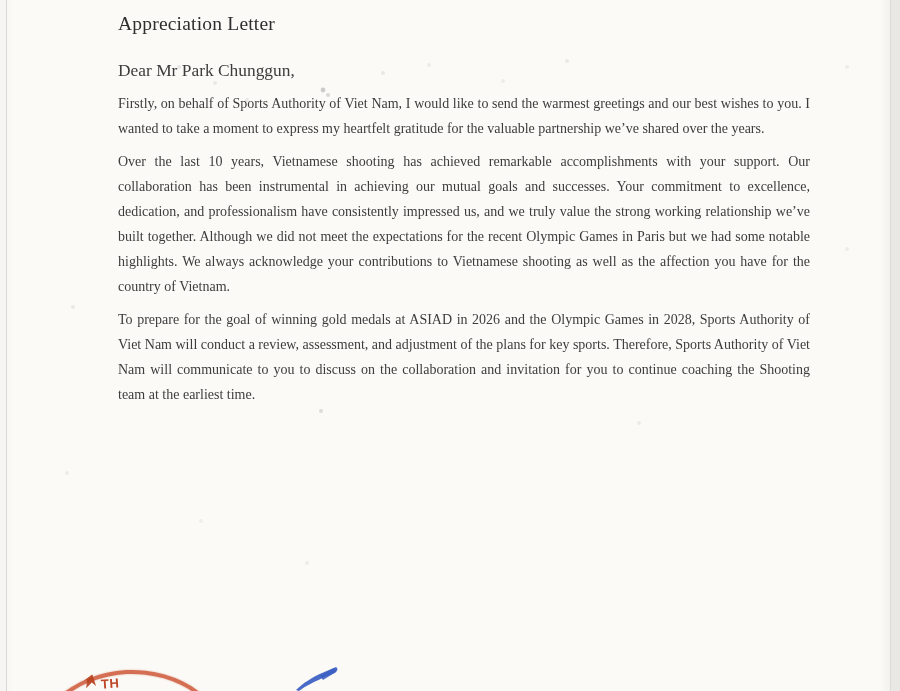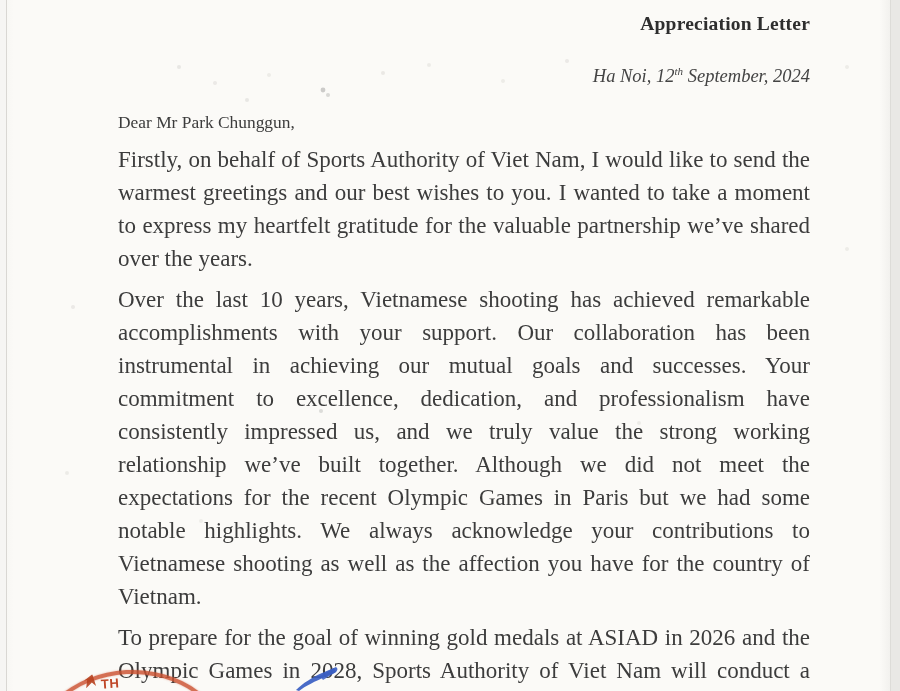--- a/index.html
+++ b/index.html
@@ -36,22 +36,22 @@
   .letter {
     position: absolute;
     left: 0; top: 0; right: 0;
     padding: 11px 90px 0 118px;
     color: #3c3c3c;
   }
   .title {
     margin: 0;
     font-size: 19.5px;
     line-height: 26px;
-    font-weight: bold;
-    text-align: right;
+    font-weight: normal;
+    text-align: left;
     color: #2e2e2e;
     letter-spacing: 0.2px;
   }
   .dateline {
     margin-top: 27px;
     text-align: right;
     font-style: italic;
     font-size: 18.5px;
     line-height: 25px;
     color: #444;
@@ -60,22 +60,22 @@
     font-size: 11px;
     line-height: 0;
   }
   .salutation {
     margin-top: 21px;
     font-size: 17.4px;
     line-height: 24.6px;
   }
   p.body-par {
     margin: 8px 0 0 0;
-    font-size: 23px;
-    line-height: 33px;
+    font-size: 14px;
+    line-height: 25px;
     text-align: justify;
     text-justify: inter-word;
   }
   
   .noise {
     position: absolute;
     left: 0; top: 0;
     width: 2px; height: 2px;
     border-radius: 50%;
     background: transparent;
@@ -145,21 +145,20 @@
 <body>
 
 <div class="scan-page">
   <div class="edge-left"></div>
   <div class="edge-right"></div>
   <div class="noise"></div>
 
   <div class="letter">
     <h1 class="title">Appreciation Letter</h1>
 
-    <div class="dateline"><span>Ha Noi, 12</span><sup>th</sup><span> September, 2024</span></div>
 
     <div class="salutation">Dear Mr Park Chunggun,</div>
 
     <p class="body-par">Firstly, on behalf of Sports Authority of Viet Nam, I would like to send the warmest greetings and our best wishes to you. I wanted to take a moment to express my heartfelt gratitude for the valuable partnership we’ve shared over the years.</p>
     <p class="body-par">Over the last 10 years, Vietnamese shooting has achieved remarkable accomplishments with your support. Our collaboration has been instrumental in achieving our mutual goals and successes. Your commitment to excellence, dedication, and professionalism have consistently impressed us, and we truly value the strong working relationship we’ve built together. Although we did not meet the expectations for the recent Olympic Games in Paris but we had some notable highlights. We always acknowledge your contributions to Vietnamese shooting as well as the affection you have for the country of Vietnam.</p>
     <p class="body-par">To prepare for the goal of winning gold medals at ASIAD in 2026 and the Olympic Games in 2028, Sports Authority of Viet Nam will conduct a review, assessment, and adjustment of the plans for key sports. Therefore, Sports Authority of Viet Nam will communicate to you to discuss on the collaboration and invitation for you to continue coaching the Shooting team at the earliest time.</p>
   </div>
 
   <div class="stamp">
     <div class="stamp-ring"></div>

